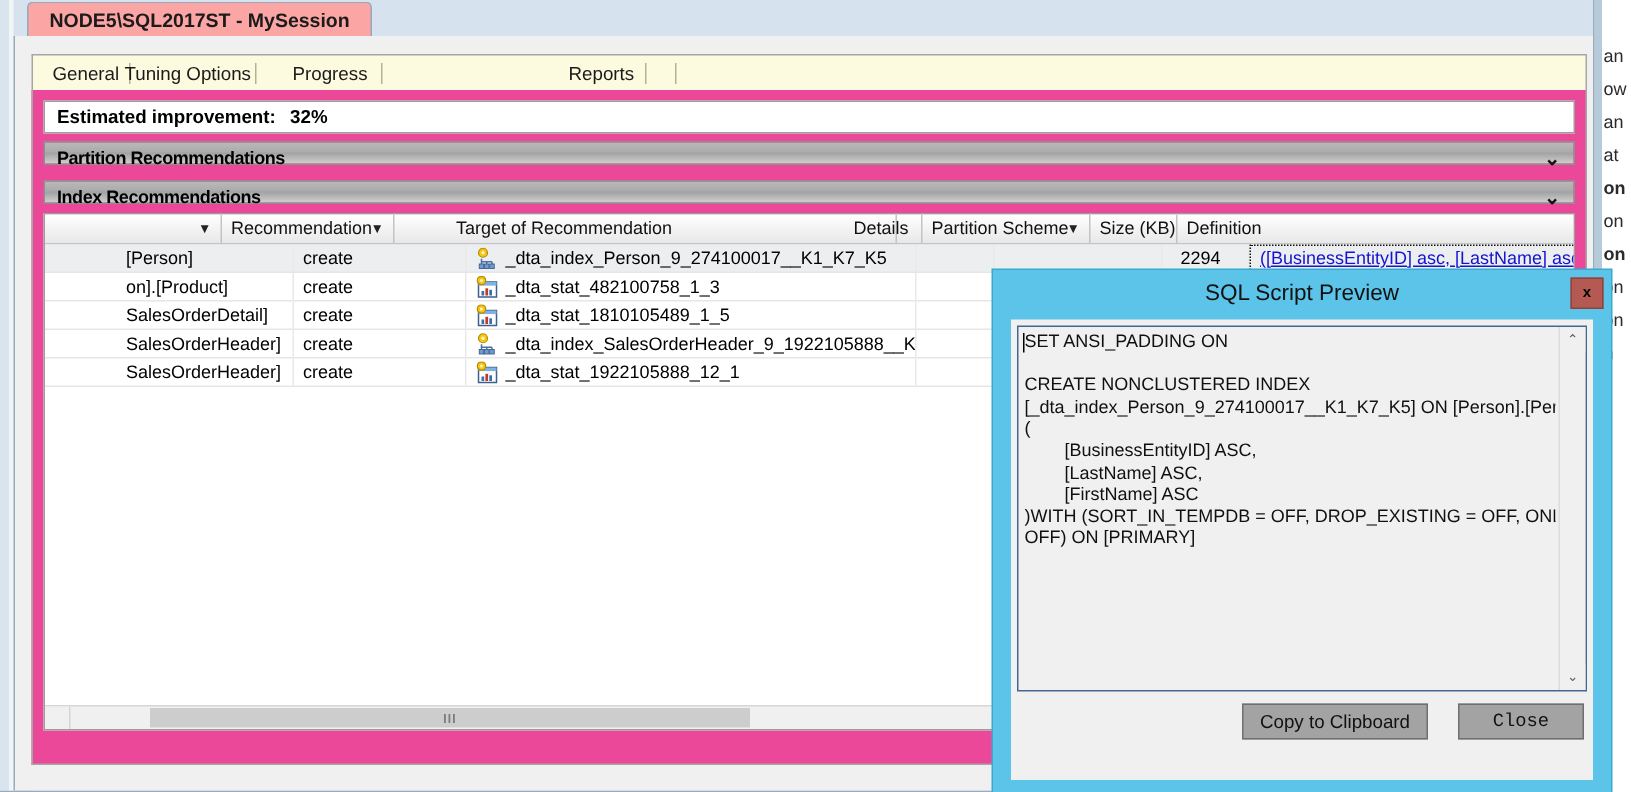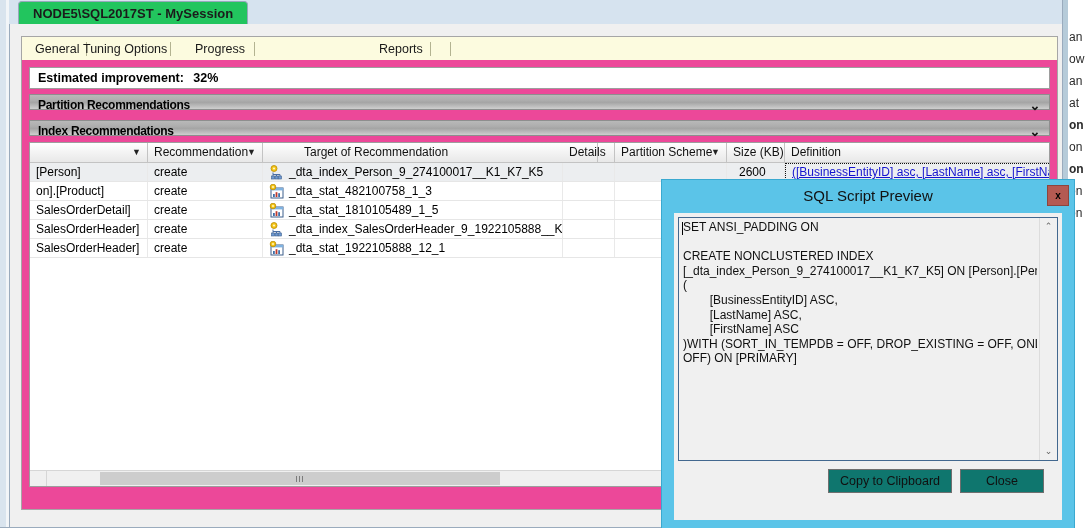--- a/index.html
+++ b/index.html
@@ -38,21 +38,21 @@
   .win-edge-l{position:absolute;left:0;top:0;width:6px;height:528px;background:#d9e4ee;}
   .win-edge-l2{position:absolute;left:6px;top:0;width:3px;height:528px;background:#f2f5f8;}
 
   
   .doc-tabbar{
     position:absolute;left:9px;top:0;right:0;height:24px;
     background:#d6e3ef;border-bottom:1px solid #96a9bb;
   }
   .doc-tab{
     position:absolute;left:9px;top:1px;height:23px;
-    background:#22c55e;
+    background:#fca5a5;
     border:1px solid #96a9bb;border-bottom:none;
     border-radius:4px 4px 0 0;
     padding:0 14px 0 14px;
     line-height:23px;font-size:13px;font-weight:bold;color:#1b1b1b;
     box-sizing:border-box;white-space:nowrap;
   }
 
   
   .inner-panel{
     position:absolute;left:9px;top:24px;right:0;bottom:0;
@@ -138,21 +138,21 @@
   .grid-row{
     position:relative;height:19px;
     border-bottom:1px solid #e6e6e6;
     box-sizing:border-box;
   }
   .grid-row.selected{background:#eceef0;}
   .cell{
     position:absolute;top:0;height:18px;line-height:18px;
     border-right:1px solid #e9e9e9;
     box-sizing:border-box;padding-left:6px;
-    font-size:12px;color:#000;white-space:nowrap;overflow:hidden;
+    font-size:12px;color:#000;white-space:nowrap;overflow:hidden;margin-left:48px;
   }
   .cell.target{padding-left:26px;}
   .cell.size{text-align:left;padding-left:12px;}
   .cell.def a{
     color:#1414cf;text-decoration:underline;font-size:12px;
   }
   .cell.def.focus{
     border:1px dotted #111;height:19px;line-height:17px;
   }
 
@@ -230,26 +230,26 @@
     background:#f0f0f0;box-sizing:border-box;
     font-size:9px;color:#606060;text-align:center;line-height:17px;
   }
   .sv-btn.up{top:0;}
   .sv-btn.dn{bottom:0;}
   .dlg-buttons{
     position:absolute;left:0;right:6px;top:256px;height:26px;
   }
   .dlg-btn{
     position:absolute;top:0;height:24px;line-height:22px;
-    background:#0f766e;border:1px solid #6f6f6f;
+    background:#a3a3a3;border:1px solid #6f6f6f;
     box-sizing:border-box;text-align:center;
     font-size:12.5px;color:#111;cursor:pointer;
   }
   #copy-clipboard-button{right:104px;width:124px;}
-  #close-button{right:12px;width:84px;}
+  #close-button{right:0px;width:84px;font-family:Liberation Mono, monospace;}
 </style>
 </head>
 <body>
 
 <div id="root">
 
   <div class="bg-window">
     <div class="bg-strip"></div>
     <div class="bg-top"></div>
     <div class="bg-lines" id="bg-lines">
@@ -322,21 +322,21 @@
                       <circle cx="5" cy="3.5" r="3" fill="#f5c518" stroke="#b98c00" stroke-width="0.8"></circle>
                       <circle cx="5" cy="3.5" r="1.1" fill="#fff6c2"></circle>
                       <path d="M4 7.5 v2 M4 9.5 h7 M4 9.5 v1.5 M7.5 9.5 v1.5 M11 9.5 v1.5" stroke="#4a6fa5" stroke-width="1" fill="none"></path>
                       <rect x="2.5" y="11" width="3" height="3" fill="#6f9ad3" stroke="#3c5f8c" stroke-width="0.6"></rect>
                       <rect x="6" y="11" width="3" height="3" fill="#6f9ad3" stroke="#3c5f8c" stroke-width="0.6"></rect>
                       <rect x="9.5" y="11" width="3" height="3" fill="#6f9ad3" stroke="#3c5f8c" stroke-width="0.6"></rect>
                     </svg>
                   </span><span>_dta_index_Person_9_274100017__K1_K7_K5</span></div>
                 <div class="cell " style="left: 533px; width: 52px;"></div>
                 <div class="cell " style="left: 585px; width: 112px;"></div>
-                <div class="cell size" style="left: 697px; width: 58px;">2600</div>
+                <div class="cell size" style="left: 697px; width: 58px;">2294</div>
                 <div class="cell def focus" style="left: 755px; width: 290px;"><a href="#">([BusinessEntityID] asc, [LastName] asc, [FirstName] asc)</a></div>
               </div>
               <div class="grid-row">
                 <div class="cell " style="left: 0px; width: 118px;">on].[Product]</div>
                 <div class="cell " style="left: 118px; width: 115px;">create</div>
                 <div class="cell target" style="left: 233px; width: 300px;"><span class="ticon">
                     <svg width="15" height="15" viewBox="0 0 15 15">
                       <rect x="2" y="4" width="12" height="10" fill="#ffffff" stroke="#3c5f8c" stroke-width="1"></rect>
                       <rect x="2" y="4" width="12" height="2.4" fill="#7fb2e0"></rect>
                       <rect x="4" y="10" width="1.8" height="3" fill="#3c6fa8"></rect>

